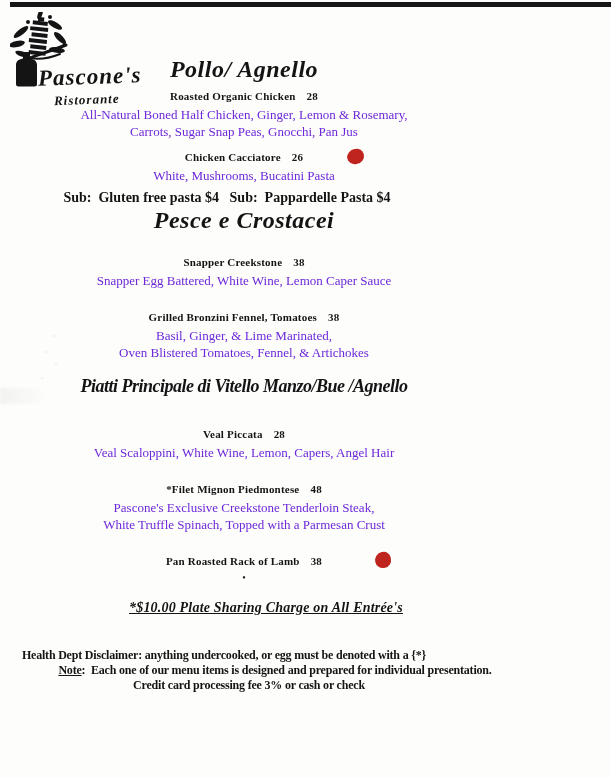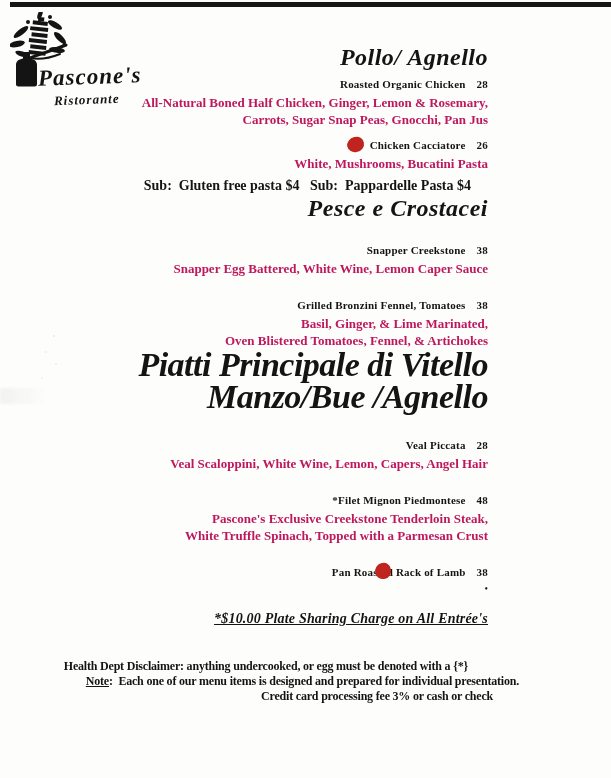--- a/index.html
+++ b/index.html
@@ -36,36 +36,36 @@
     position:absolute;left:30px;top:56px;
     font-style:italic;font-weight:700;font-size:23px;letter-spacing:1px;
     transform:rotate(-2deg);white-space:nowrap;
   }
   .logo-sub{
     position:absolute;left:46px;top:84px;
     font-style:italic;font-weight:700;font-size:13px;letter-spacing:1px;
     transform:rotate(-2deg);white-space:nowrap;
   }
   
-  .menu{position:absolute;left:0;top:0;width:488px;text-align:right;}
+  .menu{position:absolute;left:0;top:12px;width:488px;text-align:center;}
   .heading{
     font-style:italic;font-weight:600;margin:0;
     font-size:24px;line-height:26px;letter-spacing:.5px;
   }
   .h1{margin-top:44px;}
   .h2{margin-top:1px;}
-  .h3{font-size:34px;line-height:32px;letter-spacing:-.5px;}
+  .h3{margin-top:9px;font-size:18px;line-height:32px;letter-spacing:-.5px;}
   .name-row{
     position:relative;font-weight:700;font-size:11px;line-height:19px;
     letter-spacing:.2px;
   }
   .mt5{margin-top:5px}.mt8{margin-top:8px}.mt19{margin-top:19px}
   .mt20{margin-top:20px}.mt23{margin-top:23px}
   .price{margin-left:11px;font-weight:700;}
-  .desc{font-weight:700;font-size:13px;line-height:17px;color:#be185d;}
+  .desc{font-weight:400;font-size:13px;line-height:17px;color:#6d28d9;}
   .subline{
     margin-top:5px;font-weight:700;font-size:14px;line-height:17px;
     white-space:pre;transform:translateX(-17px);
   }
   .red-dot{
     position:absolute;border-radius:55% 45% 50% 50%;
     transform:rotate(-12deg);
   }
   .dot-cacciatore{left:calc(50% + 103px);top:1px;width:17px;height:15px;}
   .dot-lamb{left:calc(50% + 131px);top:0;width:16px;height:16px;}

